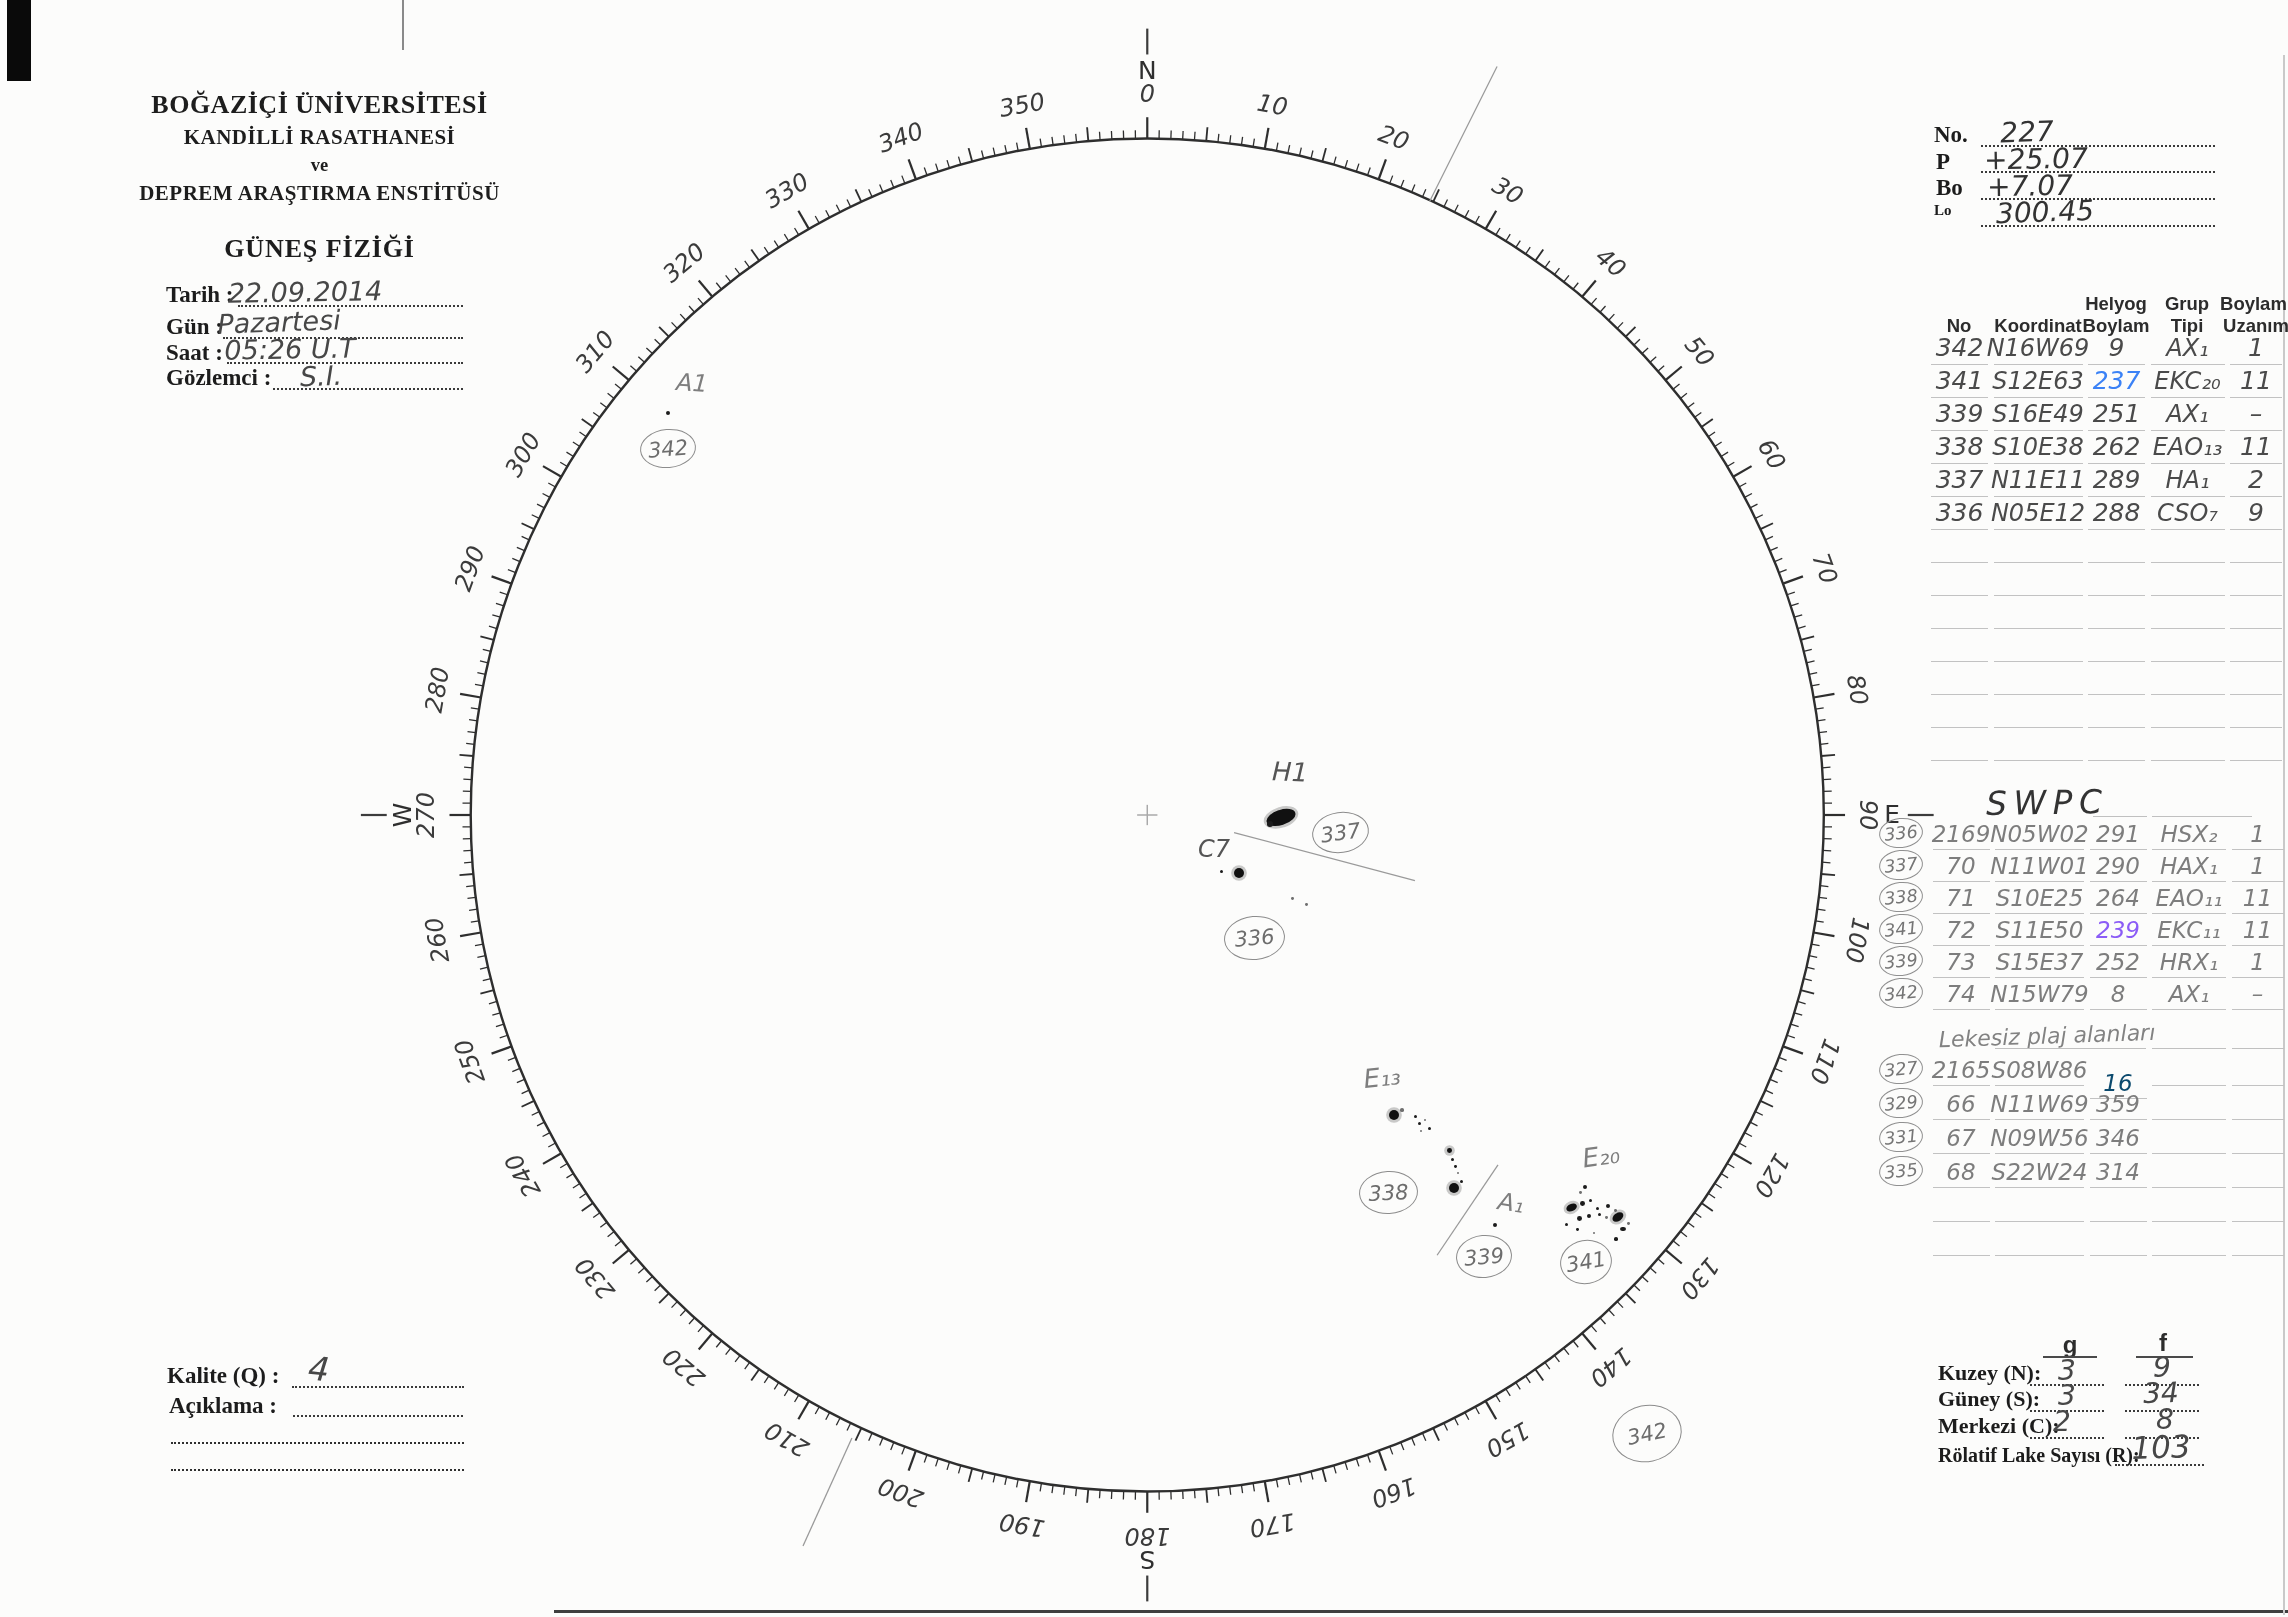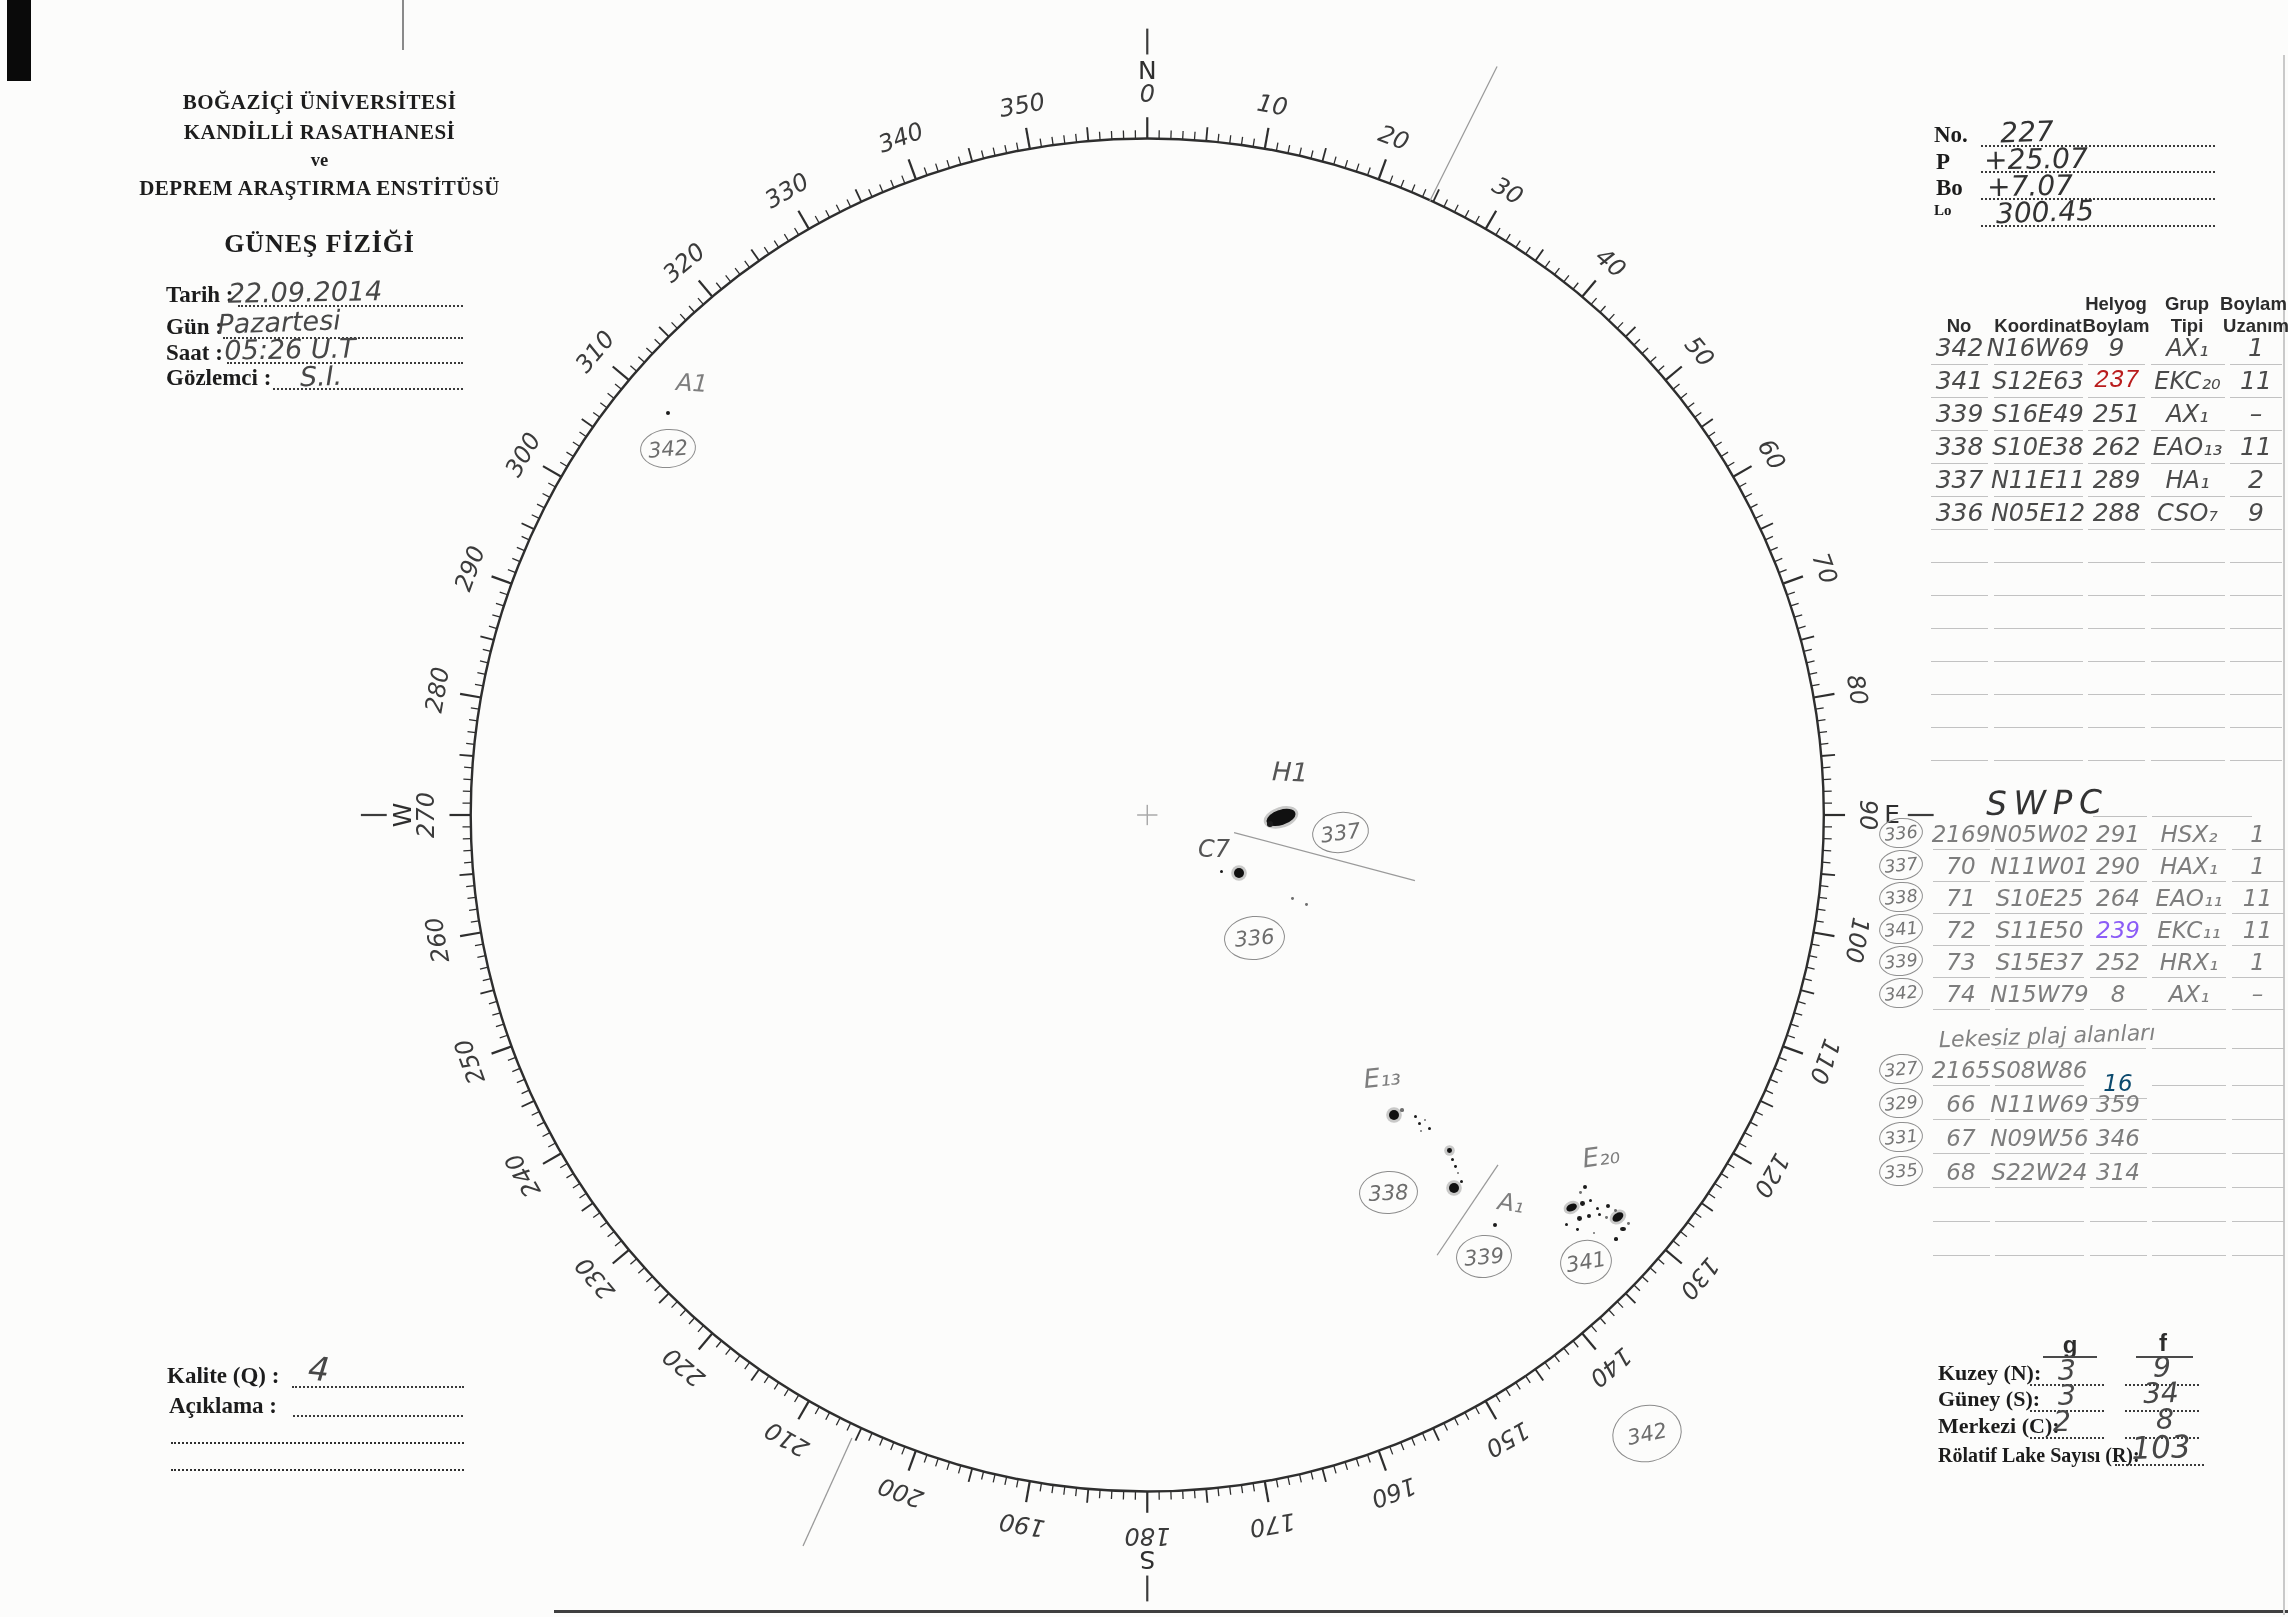--- a/index.html
+++ b/index.html
@@ -444,21 +444,21 @@
       <line x1="419" y1="883.0000000000001" x2="391" y2="883.0000000000001" stroke="#3c3c3c" stroke-width="2.4"></line>
       <line x1="1232" y1="883" x2="1254" y2="883" stroke="#a9a9a9" stroke-width="1.6"></line>
       <line x1="1243" y1="872" x2="1243" y2="894" stroke="#a9a9a9" stroke-width="1.6"></line>
       <line x1="1337" y1="902" x2="1533" y2="954" stroke="#9a9a9a" stroke-width="1.4"></line>
       <line x1="1623" y1="1262" x2="1557" y2="1360" stroke="#9a9a9a" stroke-width="1.4"></line>
       <line x1="1622" y1="72" x2="1549" y2="218" stroke="#9a9a9a" stroke-width="1.4"></line>
       <line x1="923" y1="1558" x2="870" y2="1675" stroke="#9a9a9a" stroke-width="1.4"></line>
     </svg>
 
   <div class="inst">
-    <div style="font-size:21px;letter-spacing:0.5px;">BOĞAZİÇİ ÜNİVERSİTESİ</div>
+    <div style="font-size:26px;letter-spacing:0.5px;">BOĞAZİÇİ ÜNİVERSİTESİ</div>
     <div style="font-size:21px;letter-spacing:0.5px;margin-top:4.6px;">KANDİLLİ RASATHANESİ</div>
     <div style="font-size:18.5px;margin-top:5.5px;">ve</div>
     <div style="font-size:21px;letter-spacing:0.5px;margin-top:4.6px;">DEPREM ARAŞTIRMA ENSTİTÜSÜ</div>
     <div style="font-size:26px;letter-spacing:0.9px;margin-top:28px;">GÜNEŞ FİZİĞİ</div>
   </div>
 
   <span class="lbl abs" style="left:166px;top:282px;font-size:23px;">Tarih :</span>
   <span class="dotline abs" style="left:238px;top:285px;width:225px;"></span>
   <span class="hw abs" style="left:305px;top:292px;font-size:27px;transform:translate(-50%,-50%) rotate(-1deg);">22.09.2014</span>
 
@@ -500,21 +500,21 @@
   <span class="tblhead abs" style="left:2256px;top:315px;">Uzanım</span>
 
   <div id="groups-rows" class="grid" style="left: 1931px; top: 332px; display: grid; grid-template-columns: 57px 89px 57px 74px 52px; grid-auto-rows: 33px; column-gap: 5.5px;">
       <div class="cell u" style="font-size: 25px; color: rgb(74, 74, 74);">342</div>
       <div class="cell u" style="font-size: 24px; color: rgb(74, 74, 74);">N16W69</div>
       <div class="cell u" style="font-size: 25px; color: rgb(74, 74, 74);">9</div>
       <div class="cell u" style="font-size: 24px; color: rgb(74, 74, 74);">AX₁</div>
       <div class="cell u" style="font-size: 25px; color: rgb(74, 74, 74);">1</div>
       <div class="cell u" style="font-size: 25px; color: rgb(74, 74, 74);">341</div>
       <div class="cell u" style="font-size: 24px; color: rgb(74, 74, 74);">S12E63</div>
-      <div class="cell u" style="font-size: 25px; color: #b91c1c; font-family: Liberation Mono, monospace;">237</div>
+      <div class="cell u" style="font-size: 25px; color: #3b82f6;">237</div>
       <div class="cell u" style="font-size: 24px; color: rgb(74, 74, 74);">EKC₂₀</div>
       <div class="cell u" style="font-size: 25px; color: rgb(74, 74, 74);">11</div>
       <div class="cell u" style="font-size: 25px; color: rgb(74, 74, 74);">339</div>
       <div class="cell u" style="font-size: 24px; color: rgb(74, 74, 74);">S16E49</div>
       <div class="cell u" style="font-size: 25px; color: rgb(74, 74, 74);">251</div>
       <div class="cell u" style="font-size: 24px; color: rgb(74, 74, 74);">AX₁</div>
       <div class="cell u" style="font-size: 25px; color: rgb(74, 74, 74);">–</div>
       <div class="cell u" style="font-size: 25px; color: rgb(74, 74, 74);">338</div>
       <div class="cell u" style="font-size: 24px; color: rgb(74, 74, 74);">S10E38</div>
       <div class="cell u" style="font-size: 25px; color: rgb(74, 74, 74);">262</div>

